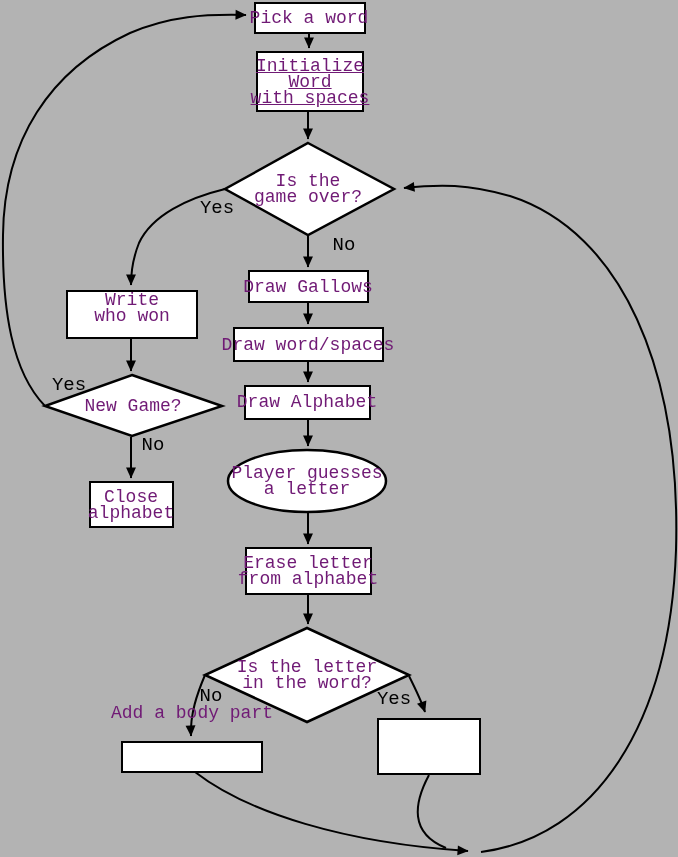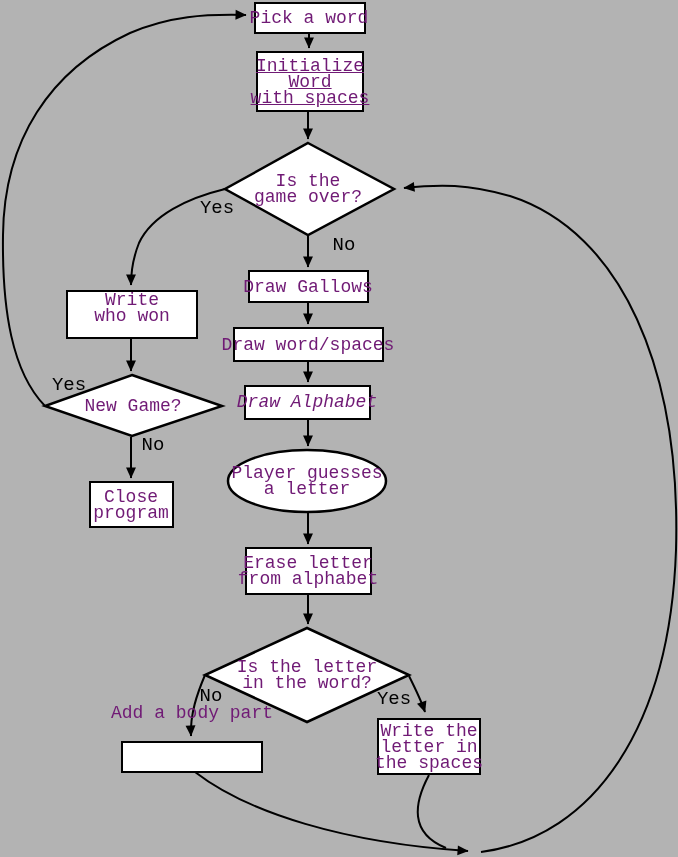--- a/index.html
+++ b/index.html
@@ -85,36 +85,33 @@
   </svg>
 
   <div class="node-label" style="left:309px;top:18px;">Pick a word</div>
   <div class="node-label" style="left:310px;top:82px;text-decoration:underline;">Initialize
 Word
 with spaces</div>
   <div class="node-label" style="left:308px;top:189px;">Is the
 game over?</div>
   <div class="node-label" style="left:308px;top:287px;">Draw Gallows</div>
   <div class="node-label" style="left:308px;top:345px;">Draw word/spaces</div>
-  <div class="node-label" style="left:307px;top:402px;font-style:italic;">Draw Alphabet</div>
+  <div class="node-label" style="left:307px;top:402px;">Draw Alphabet</div>
   <div class="node-label" style="left:308px;top:571px;">Erase letter
 from alphabet</div>
   <div class="node-label" style="left:307px;top:481px;">Player guesses
 a letter</div>
   <div class="node-label" style="left:307px;top:675px;">Is the letter
 in the word?</div>
   <div class="node-label" style="left:192px;top:713px;">Add a body part</div>
-  <div class="node-label" style="left:429px;top:747px;">Write the
-letter in
-the spaces</div>
   <div class="node-label" style="left:132px;top:308px;">Write
 who won</div>
   <div class="node-label" style="left:133px;top:406px;">New Game?</div>
   <div class="node-label" style="left:131px;top:505px;">Close
-program</div>
+alphabet</div>
 
   <div class="edge-label" style="left:217px;top:208px;">Yes</div>
   <div class="edge-label" style="left:344px;top:245px;">No</div>
   <div class="edge-label" style="left:69px;top:385px;">Yes</div>
   <div class="edge-label" style="left:153px;top:445px;">No</div>
   <div class="edge-label" style="left:211px;top:696px;">No</div>
   <div class="edge-label" style="left:394px;top:699px;">Yes</div>
 
 </div>
 

